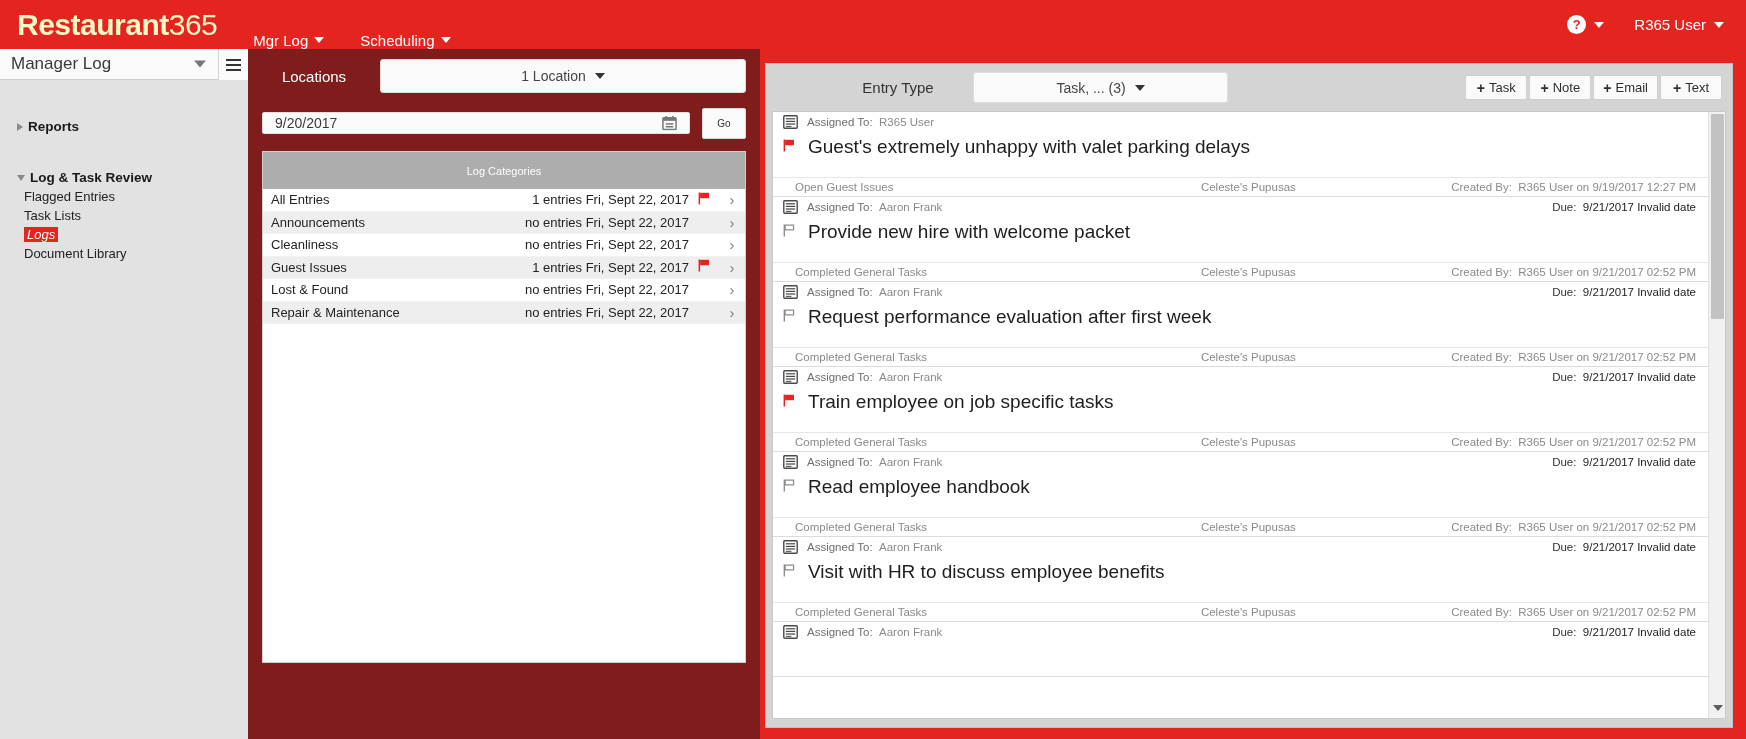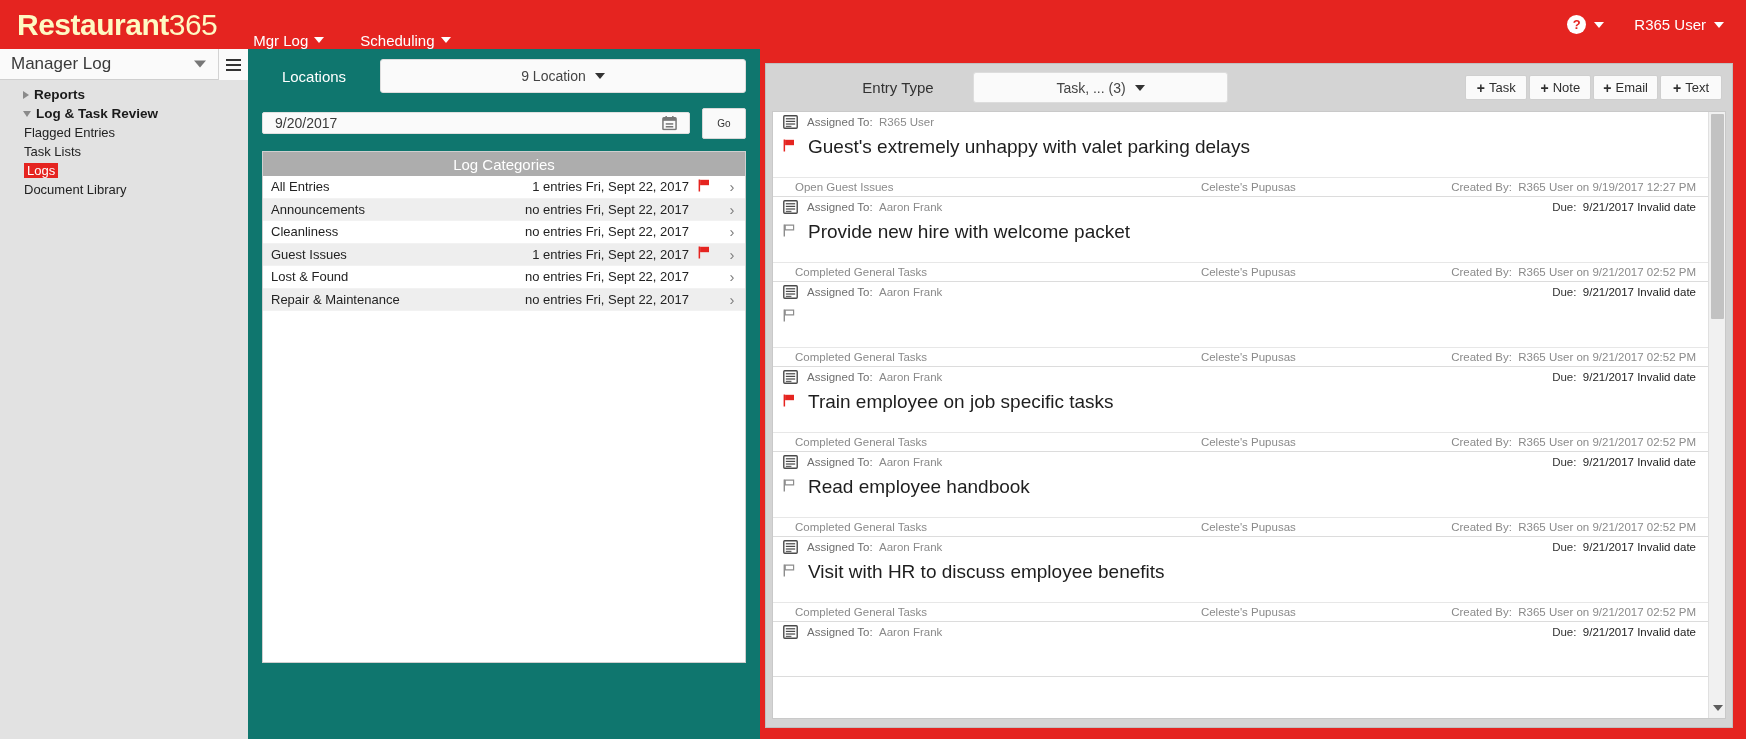--- a/index.html
+++ b/index.html
@@ -68,40 +68,40 @@
     display: flex; flex-direction: column; align-items: center;
     justify-content: center; gap: 3px; cursor: pointer;
   }
   .hamburger-btn span { display: block; width: 15px; height: 2px; background: #333; }
 
   .tree { padding-top: 5px; }
   .tree-node {
     display: flex; align-items: center; font-size: 13.5px;
     padding: 2px 0 2px 0; cursor: pointer; color: #1a1a1a;
   }
-  .tree-node.lvl1 { font-weight: 700; padding-left: 23px; }
+  .tree-node.lvl1 { font-weight: 700; padding-left: 17px; margin-top: 32px; }
   .tree-node.lvl2 { padding-left: 24px; font-weight: 400; font-size: 13px; color: #222; }
   .tri-right {
     width: 0; height: 0; border-top: 4.5px solid transparent;
     border-bottom: 4.5px solid transparent; border-left: 6px solid #8a8a8a;
     margin-right: 5px; flex: 0 0 auto;
   }
   .tri-down {
     width: 0; height: 0; border-left: 4.5px solid transparent;
     border-right: 4.5px solid transparent; border-top: 6px solid #8a8a8a;
     margin-right: 5px; flex: 0 0 auto;
   }
   .tree-node.selected > .node-label {
-    background: #e52420; color: #ffffff; padding: 0 3px;
+    background: #e52420; color: #ffffff; padding: 0 3px; font-style: italic;
   }
 
   
   .center {
     position: absolute; top: 49px; left: 248px; width: 512px; height: 690px;
-    background: #0f766e;
+    background: #7f1d1d;
   }
   .loc-row {
     display: flex; align-items: center; height: 54px; padding: 0 14px 0 0;
   }
   .loc-label {
     color: #ffffff; font-size: 15px; width: 132px; text-align: center;
     flex: 0 0 auto;
   }
   .loc-select {
     flex: 1 1 auto; height: 34px; background: #fafafa; border: 1px solid #ddd;
@@ -132,21 +132,21 @@
     width: 44px; height: 31px; background: #fafafa; border: 1px solid #d8d8d8;
     border-radius: 2px; font-size: 10px; color: #333; display: flex;
     align-items: center; justify-content: center; cursor: pointer;
     flex: 0 0 auto;
   }
   .cat-panel {
     margin: 8px 14px 0 14px; height: 512px; background: #ffffff;
     border: 1px solid #cfcfcf; overflow: hidden;
   }
   .cat-header {
-    height: 24px; background: #adadad; color: #ffffff; font-size: 15px;
+    height: 37px; background: #adadad; color: #ffffff; font-size: 11px;
     display: flex; align-items: center; justify-content: center; text-align: right;
   }
   .cat-row {
     height: 22.5px; display: flex; align-items: center; font-size: 13px;
     color: #232323; cursor: pointer; border-bottom: 1px solid #f2f2f2;
   }
   .cat-row:nth-child(odd) { background: #ffffff; }
   .cat-row:nth-child(even) { background: #eeeeee; }
   .cat-name { margin-left: 8px; flex: 0 0 auto; }
   .cat-count { margin-left: auto; text-align: right; white-space: nowrap; }
@@ -309,21 +309,21 @@
         <div class="tree-node lvl2">
           <span class="node-label">Document Library</span>
         </div>
       </div>
   </div>
 
   <div class="center">
     <div class="loc-row">
       <span class="loc-label">Locations</span>
       <div class="loc-select">
-        <span>9 Location</span>
+        <span>1 Location</span>
         <span class="caret-dark"></span>
       </div>
     </div>
 
     <div class="date-row">
       <div class="date-field">
         <span class="dv">9/20/2017</span>
         <svg class="cal-icon" viewBox="0 0 16 16">
           <rect x="1" y="2.5" width="14" height="12.5" rx="1" fill="none" stroke="#777" stroke-width="1.6"></rect>
           <rect x="1" y="2.5" width="14" height="3.2" fill="#777"></rect>
@@ -479,20 +479,21 @@
                   <rect x="3" y="11.6" width="6" height="1.1" fill="#4a4a4a"></rect>
                 </svg>
                 <span class="assigned"><b>Assigned To:</b>&nbsp;&nbsp;<span>Aaron Frank</span></span>
                 <span class="due"><span class="duelbl">Due:</span>&nbsp;&nbsp;<span>9/21/2017 Invalid date</span></span>
               </div>
               <div class="entry-title-row">
                 <span class="entry-flag"><svg class="flag-gray" viewBox="0 0 12 13">
                     <rect x="0.6" y="0.5" width="1.4" height="12" fill="#8d8d8d"></rect>
                     <path d="M2.2 1.2 H10.6 V5.9 H2.2 Z" fill="none" stroke="#8d8d8d" stroke-width="1.2"></path>
                   </svg></span>
+                <span class="entry-title">Request performance evaluation after first week</span>
               </div>
               <div class="entry-meta">
                 <div class="meta-wrap">
                   <span class="meta-cat">Completed General Tasks</span>
                   <span class="meta-loc">Celeste's Pupusas</span>
                   <span class="meta-created"><span>Created By:</span>&nbsp;&nbsp;<span>R365 User on 9/21/2017 02:52 PM</span></span>
                 </div>
               </div>
             </div>
             <div class="entry">

